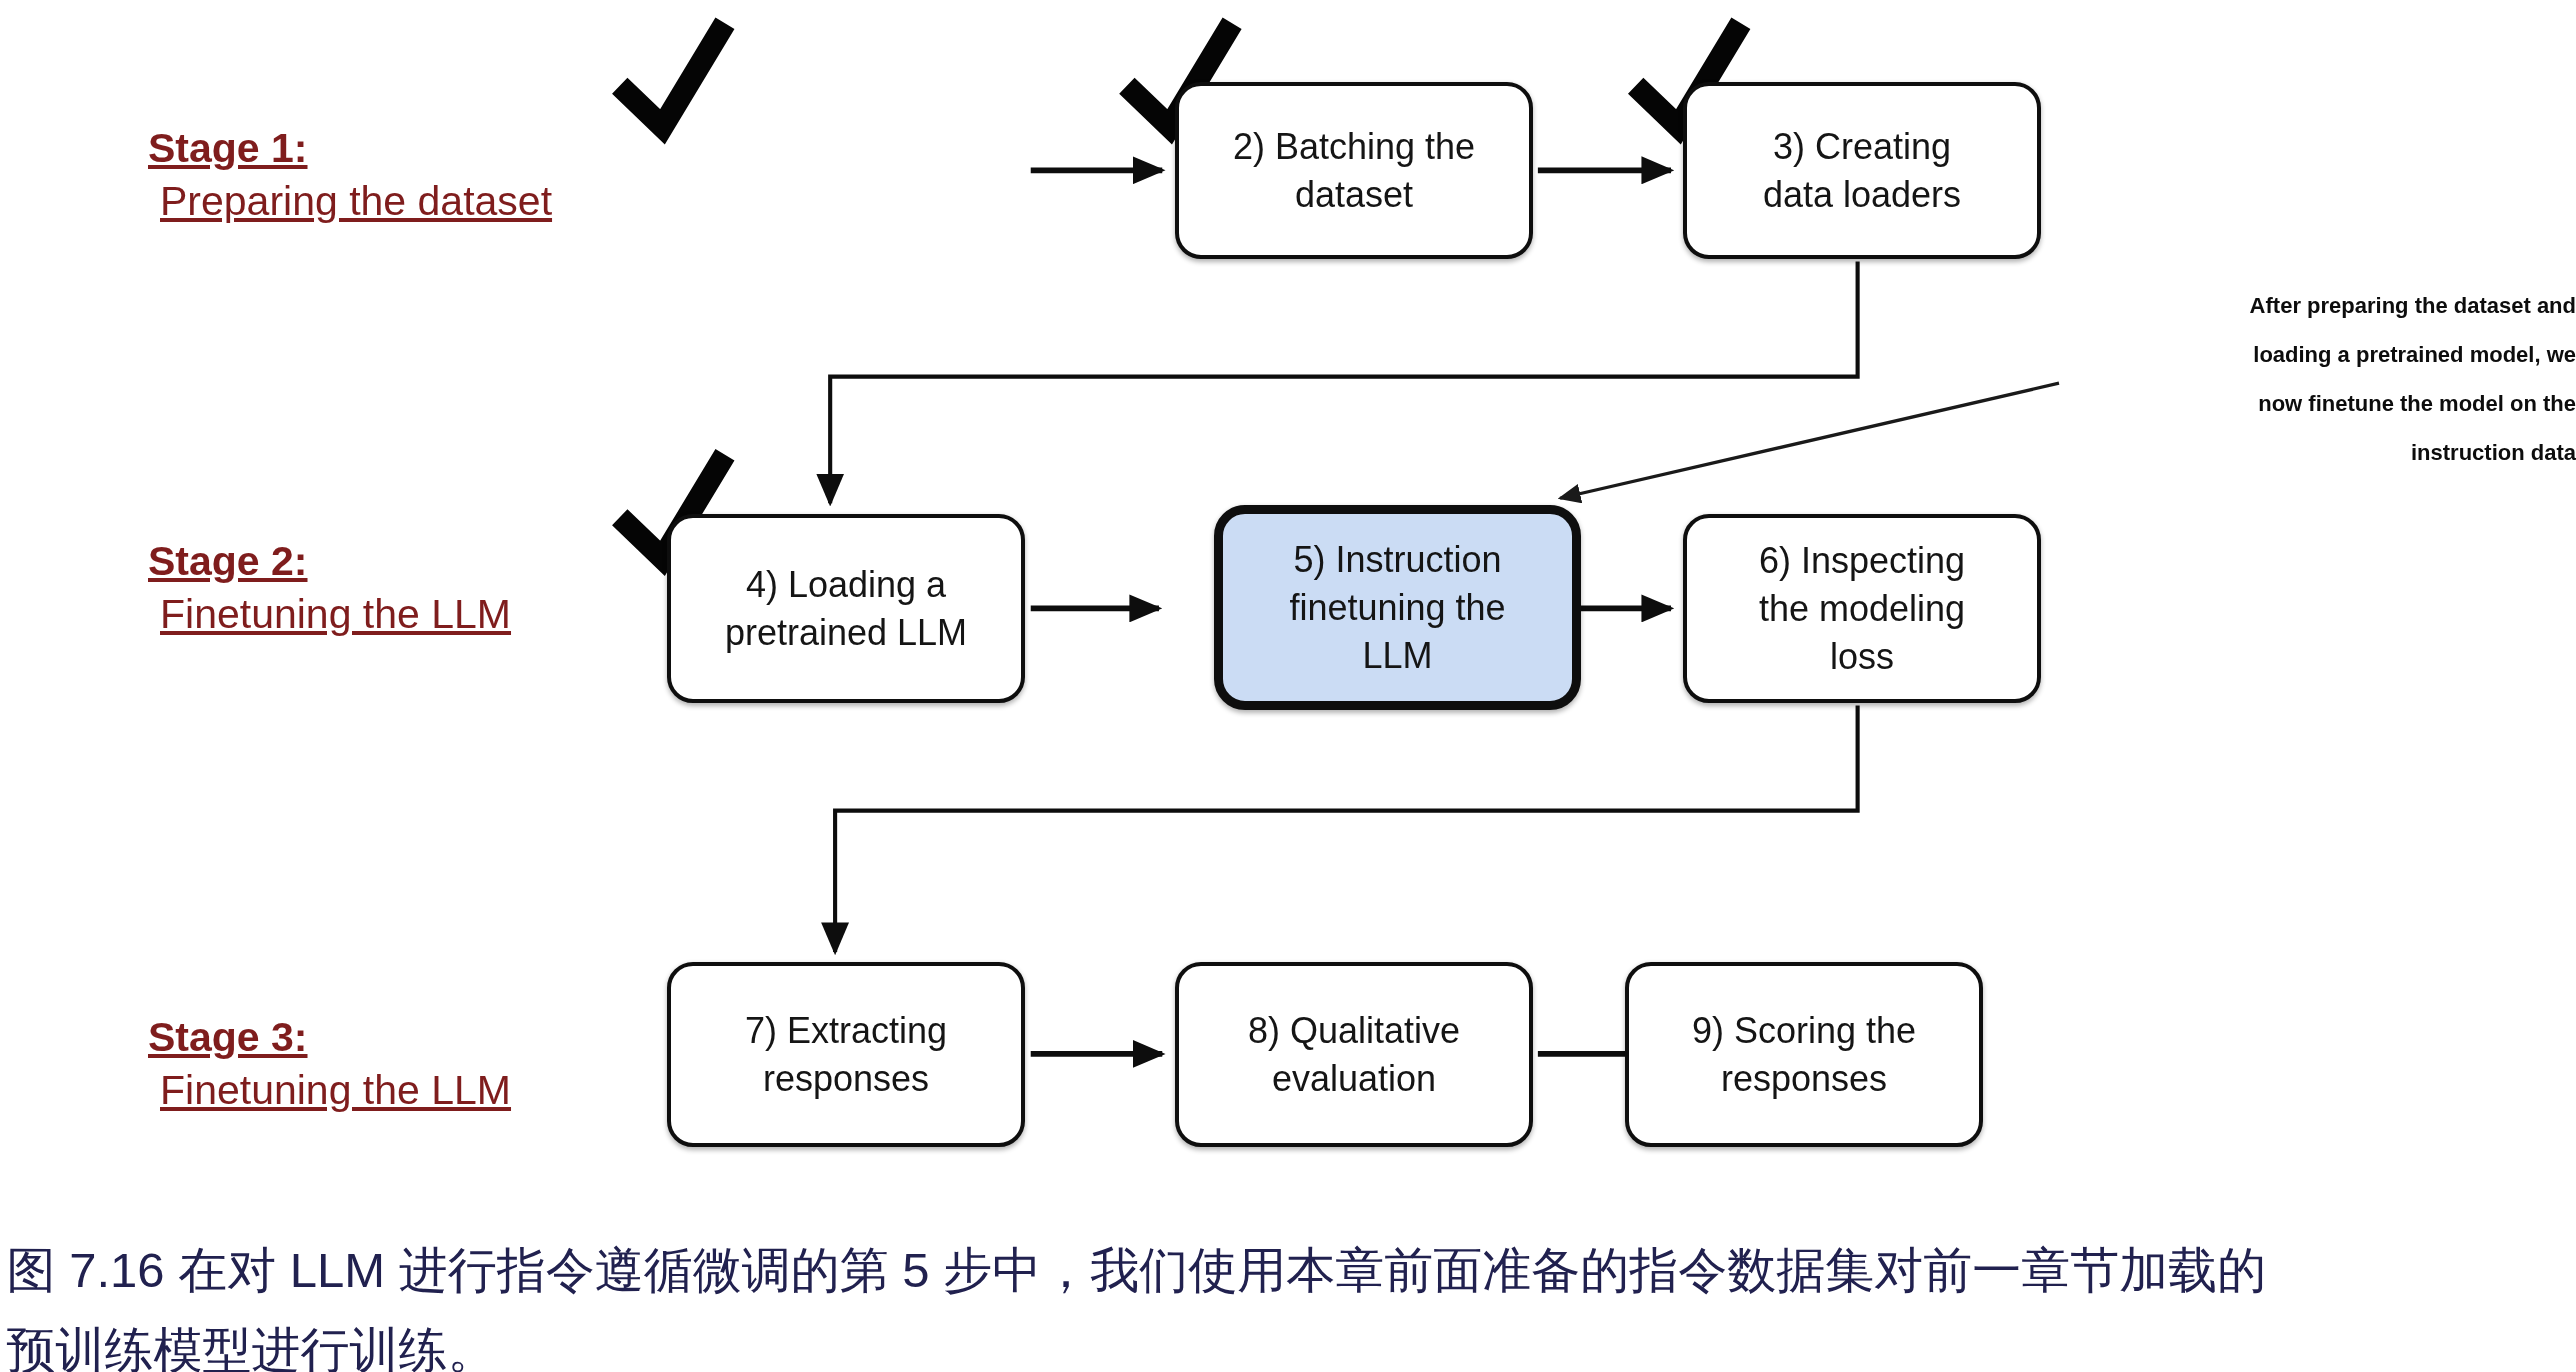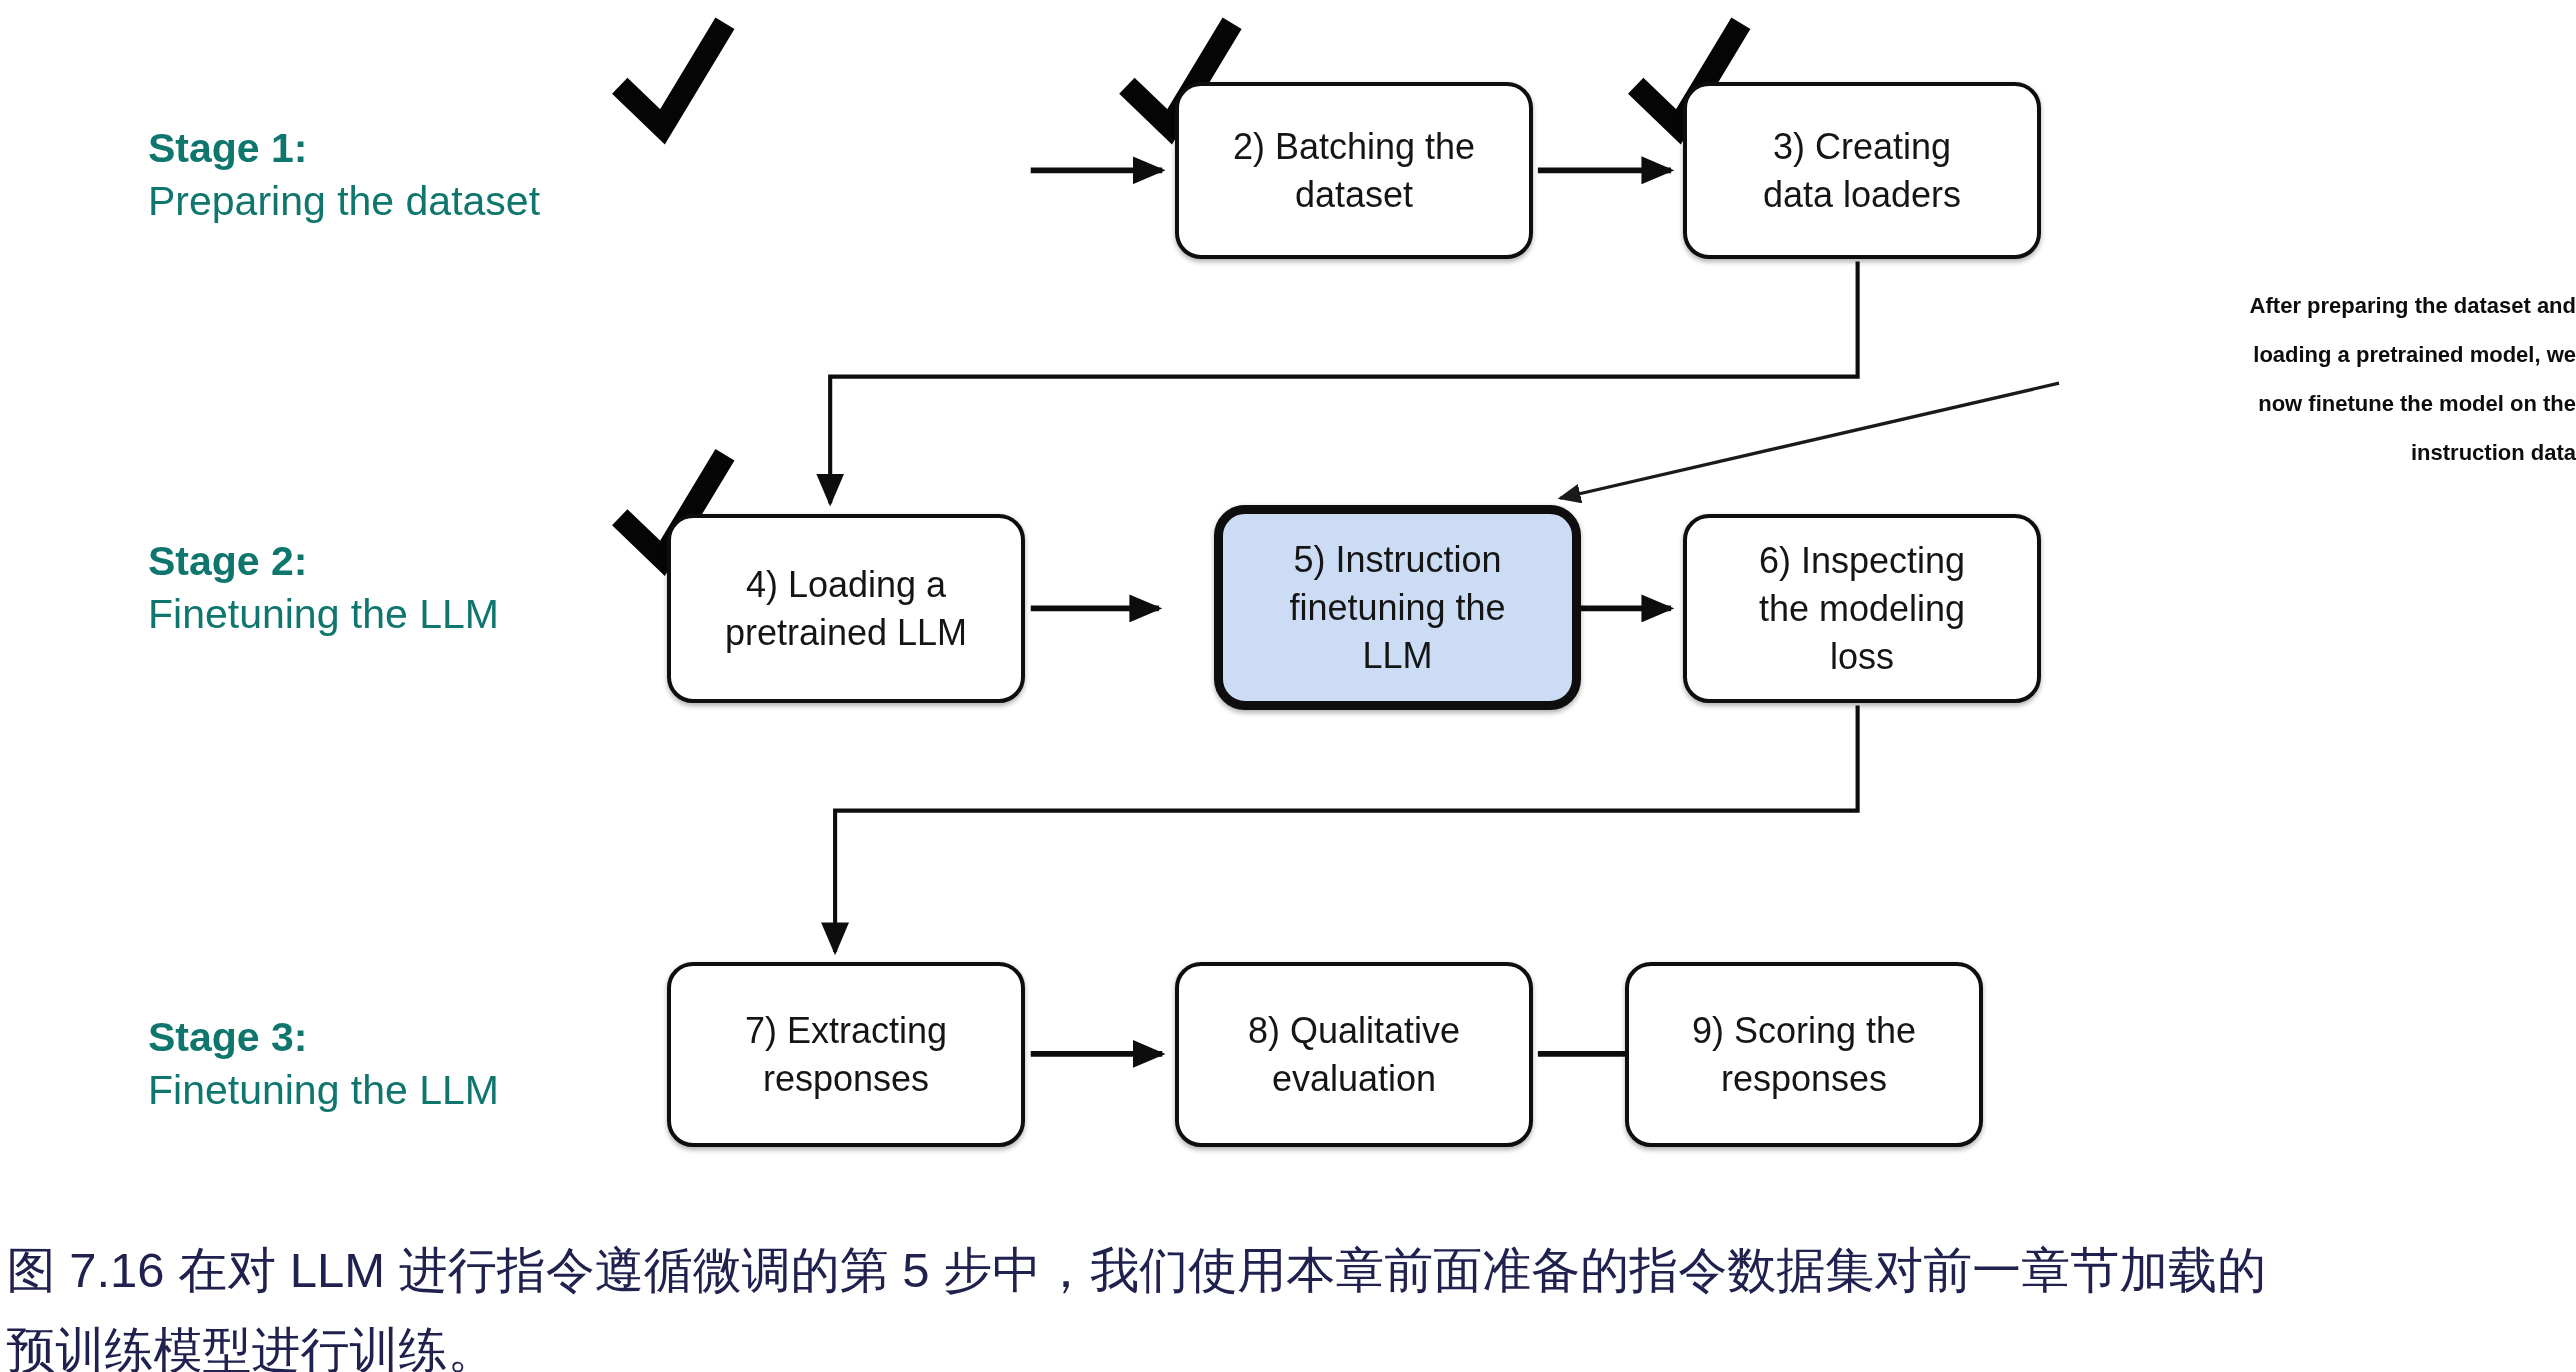--- a/index.html
+++ b/index.html
@@ -35,25 +35,26 @@
   .fbox--highlight {
     border-width: 9px;
     border-radius: 31px;
     margin-left: 44px;
   }
   .stage-label {
     position: absolute;
     left: 148px;
     font-size: 41px;
     line-height: 53px;
-    color: #0f766e;
+    color: #7f1d1d;
     white-space: nowrap;
+    text-decoration: underline;
   }
   .stage-label .stage-title { font-weight: bold; display: block; }
-  .stage-label .stage-subtitle { font-weight: normal; display: block; }
+  .stage-label .stage-subtitle { font-weight: normal; display: block; margin-left: 12px; }
   .annotation {
     position: absolute;
     left: 2038px;
     top: 281px;
     width: 538px;
     text-align: right;
     font-weight: bold;
     font-size: 22px;
     line-height: 49px;
     color: #0d0d0d;

